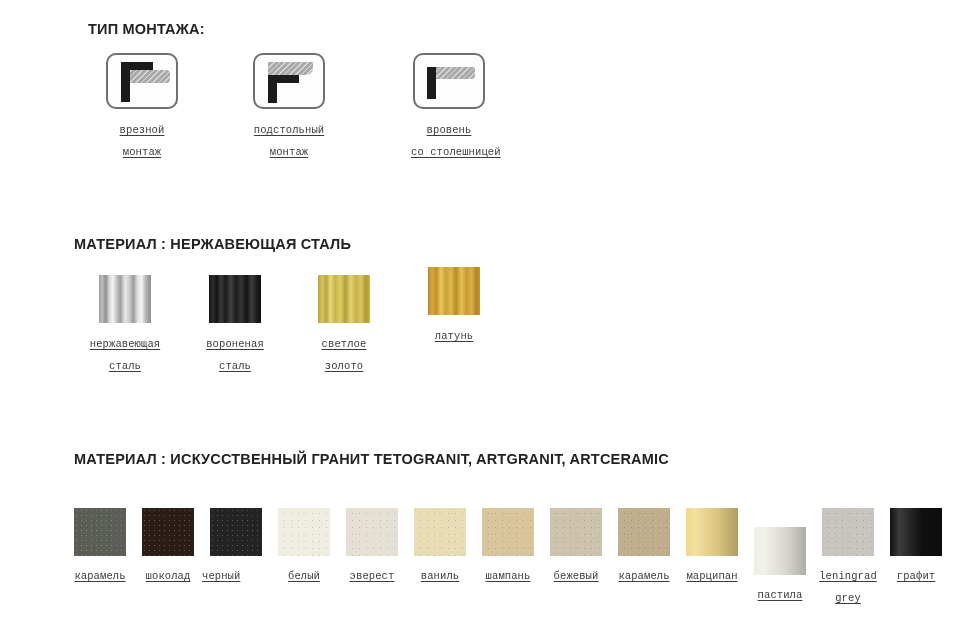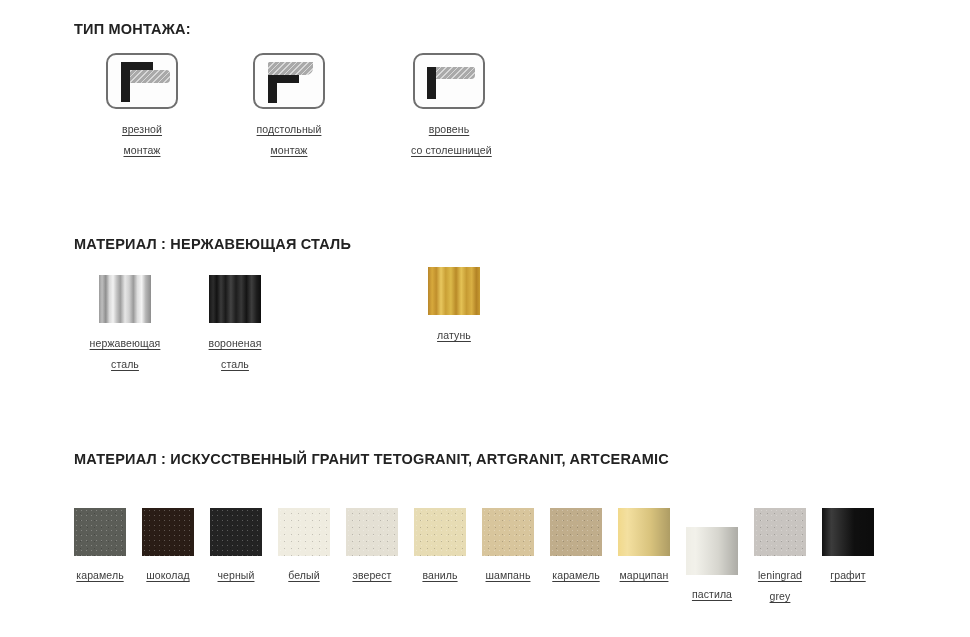--- a/index.html
+++ b/index.html
@@ -36,20 +36,21 @@
   .option-label {
     font-size: 10.5px;
     color: #3c3c3c;
     line-height: 21px;
     letter-spacing: 0.1px;
     white-space: nowrap;
   }
   .option-label span {
     text-decoration: underline;
     text-underline-offset: 2px;
+    font-family: Liberation Mono, monospace;
   }
 
   
   .mount-tile {
     width: 72px;
     height: 56px;
     margin: 0 auto 10px auto;
     border: 2px solid #6f6f6f;
     border-radius: 10px;
     background: #fdfdfd;
@@ -114,21 +115,21 @@
     background-position: 0 0, 3px 2px;
     opacity: .85;
   }
   .granite-sw.glossy::after { opacity: 0; }
 </style>
 </head>
 <body>
 
 <div class="page">
 
-  <div class="section-title" style="position:absolute; left:74px; top:21px;">ТИП МОНТАЖА:</div>
+  <div class="section-title" style="position:absolute; left:88px; top:21px;">ТИП МОНТАЖА:</div>
 
   <div class="option" style="left:104px; top:53px; width:76px;">
     <div class="mount-tile t1">
       <div class="ell ell-v"></div>
         <div class="ell ell-h"></div>
         <div class="slab"></div>
     </div>
     <div class="option-label">
       <span>врезной</span>
     </div>
@@ -180,20 +181,29 @@
   <div class="option" style="left:195px; top:275px; width:80px;">
     <div class="metal-sw" style="background:linear-gradient(90deg,#151515 0%,#2c2c2c 8%,#121212 15%,#3a3a3a 23%,#1a1a1a 32%,#434343 42%,#1d1d1d 52%,#383838 62%,#141414 72%,#3e3e3e 82%,#1c1c1c 92%,#0e0e0e 100%);"></div>
     <div class="option-label">
       <span>вороненая</span>
     </div>
     <div class="option-label">
       <span>сталь</span>
     </div>
   </div>
 
+  <div class="option" style="left:304px; top:275px; width:80px;">
+    <div class="metal-sw" style="background:linear-gradient(90deg,#b8a13c 0%,#d6c45e 8%,#bba63f 16%,#e5d87c 24%,#c8b44b 33%,#ddcb63 43%,#b5a037 53%,#e2d377 63%,#c6b24a 73%,#d8c65c 83%,#b09a34 92%,#c9b749 100%);"></div>
+    <div class="option-label">
+      <span>светлое</span>
+    </div>
+    <div class="option-label">
+      <span>золото</span>
+    </div>
+  </div>
 
   <div class="option" style="left:414px; top:267px; width:80px;">
     <div class="metal-sw" style="background:linear-gradient(90deg,#b8862a 0%,#d7a93c 8%,#c08f2c 16%,#e8c75e 25%,#caa036 34%,#dcb94a 44%,#b98a28 54%,#e4c255 64%,#c69b33 74%,#d9b044 84%,#b38325 93%,#c79a31 100%);"></div>
     <div class="option-label">
       <span>латунь</span>
     </div>
     <div class="option-label">
       <span></span>
     </div>
   </div>
@@ -203,39 +213,43 @@
   <div id="granite-row" style="position:absolute; left:66px; top:508px; width:890px;
               display:flex; justify-content:flex-start;">
       <div style="width: 68px; text-align: center; position: relative;">
         <div class="granite-sw" style="background: rgb(91, 93, 87);"></div>
         <div class="option-label"><span>карамель</span></div>
       </div>
       <div style="width: 68px; text-align: center; position: relative;">
         <div class="granite-sw" style="background: rgb(42, 29, 22);"></div>
         <div class="option-label"><span>шоколад</span></div>
       </div>
-      <div style="width: 68px; text-align: center; position: relative;">
+      <div style="width: 68px; text-align: left; position: relative;">
         <div class="granite-sw" style="background: rgb(35, 35, 35);"></div>
         <div class="option-label"><span>черный</span></div>
       </div>
       <div style="width: 68px; text-align: center; position: relative;">
         <div class="granite-sw" style="background: rgb(239, 236, 224);"></div>
         <div class="option-label"><span>белый</span></div>
       </div>
       <div style="width: 68px; text-align: center; position: relative;">
         <div class="granite-sw" style="background: rgb(228, 224, 212);"></div>
         <div class="option-label"><span>эверест</span></div>
       </div>
       <div style="width: 68px; text-align: center; position: relative;">
         <div class="granite-sw" style="background: rgb(231, 220, 180);"></div>
         <div class="option-label"><span>ваниль</span></div>
       </div>
       <div style="width: 68px; text-align: center; position: relative;">
         <div class="granite-sw" style="background: rgb(216, 197, 156);"></div>
         <div class="option-label"><span>шампань</span></div>
+      </div>
+      <div style="width: 68px; text-align: center; position: relative;">
+        <div class="granite-sw" style="background: rgb(205, 194, 171);"></div>
+        <div class="option-label"><span>бежевый</span></div>
       </div>
       <div style="width: 68px; text-align: center; position: relative;">
         <div class="granite-sw" style="background: rgb(192, 173, 139);"></div>
         <div class="option-label"><span>карамель</span></div>
       </div>
       <div style="width: 68px; text-align: center; position: relative;">
         <div class="granite-sw glossy" style="background: linear-gradient(90deg, rgba(255, 255, 255, 0) 0%, rgba(255, 255, 255, 0.18) 18%, rgba(0, 0, 0, 0.1) 62%, rgba(0, 0, 0, 0.28) 100%), rgb(241, 217, 139);"></div>
         <div class="option-label"><span>марципан</span></div>
       </div>
       <div style="width: 68px; text-align: center; position: relative; margin-top: 19px;">

